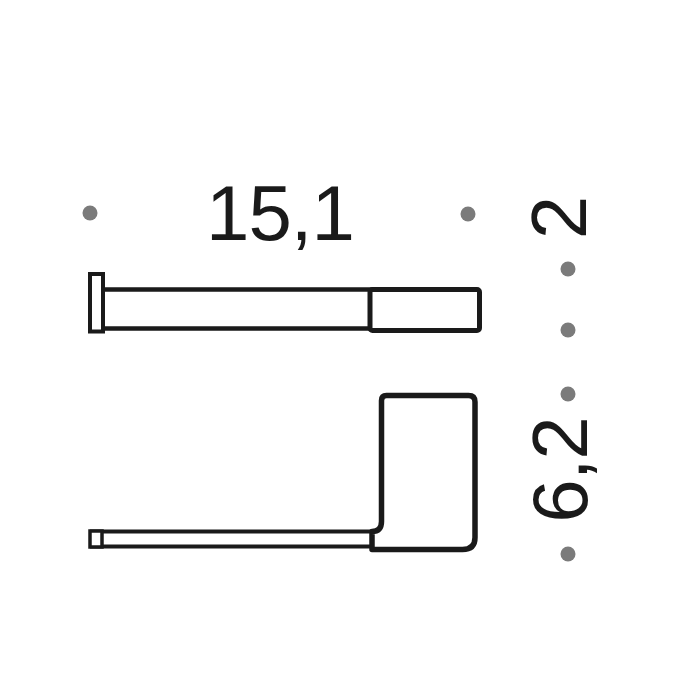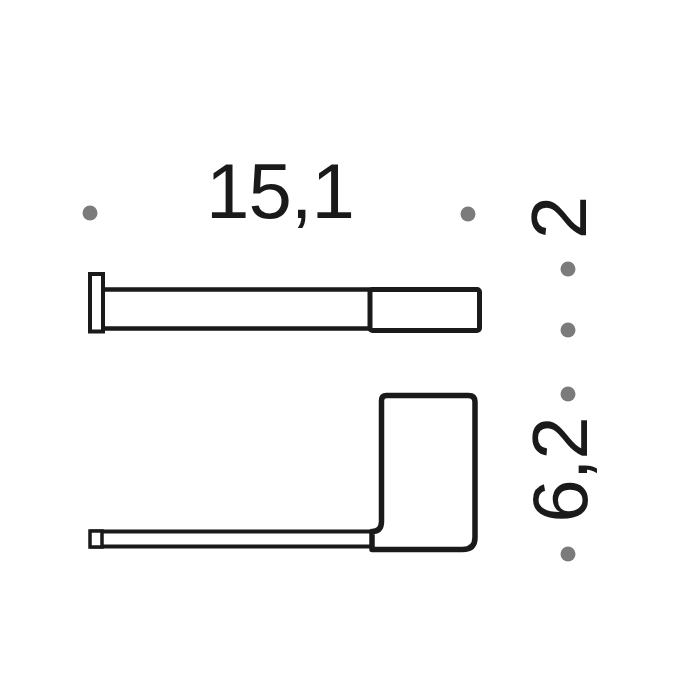--- a/index.html
+++ b/index.html
@@ -26,21 +26,21 @@
     align-items: center;
     justify-content: center;
     font-family: "Liberation Sans", sans-serif;
     font-size: 78px;
     font-weight: 400;
     color: #1a1a1a;
     letter-spacing: -1px;
     white-space: nowrap;
     pointer-events: none;
   }
-  .dim-width  { left: 130px; top: 141px; width: 300px; height: 100px; }
+  .dim-width  { left: 130px; top: 163px; width: 300px; height: 100px; }
   .dim-depth  { left: 459px; top: 118px; width: 200px; height: 200px; transform: rotate(-90deg); }
   .dim-height { left: 460px; top: 370px; width: 200px; height: 200px; transform: rotate(-90deg); }
 </style>
 </head>
 <body>
 
 <div class="stage">
 
   <svg width="700" height="700" viewBox="0 0 700 700">
 

